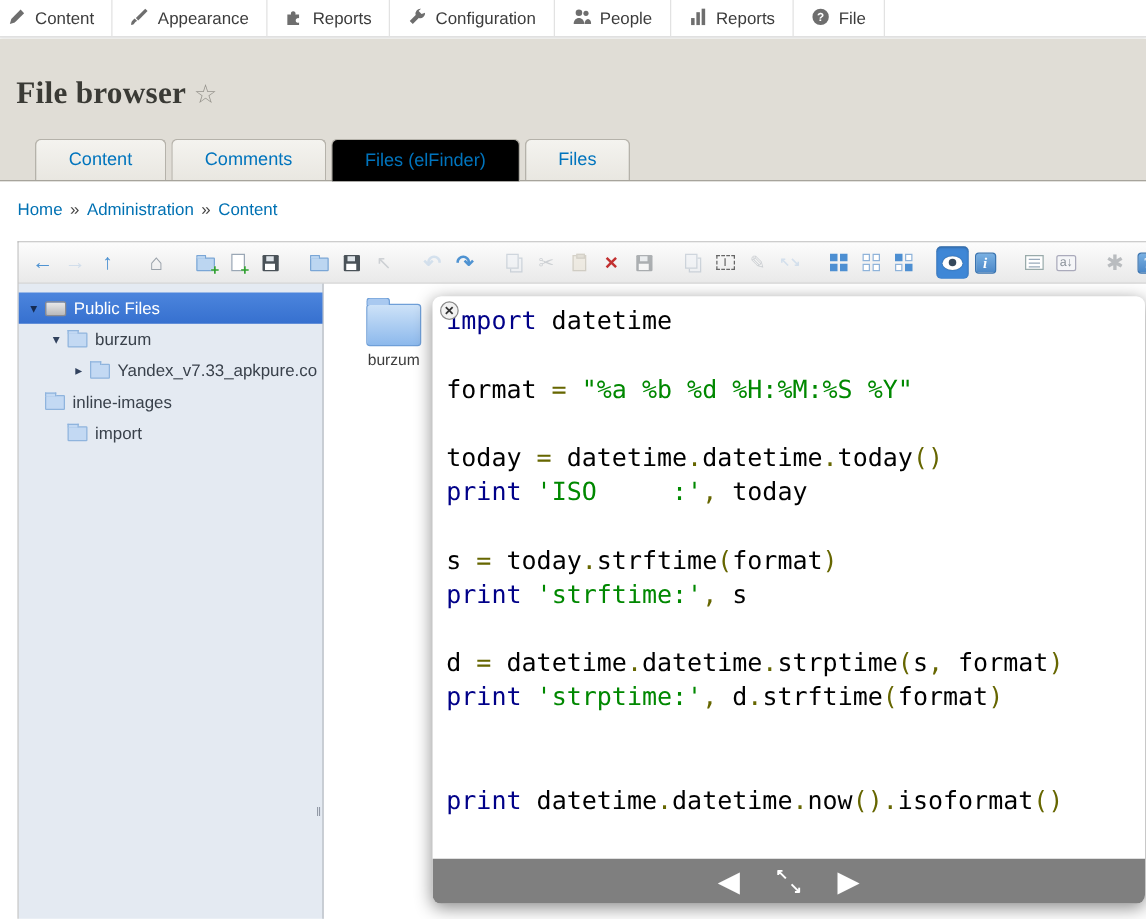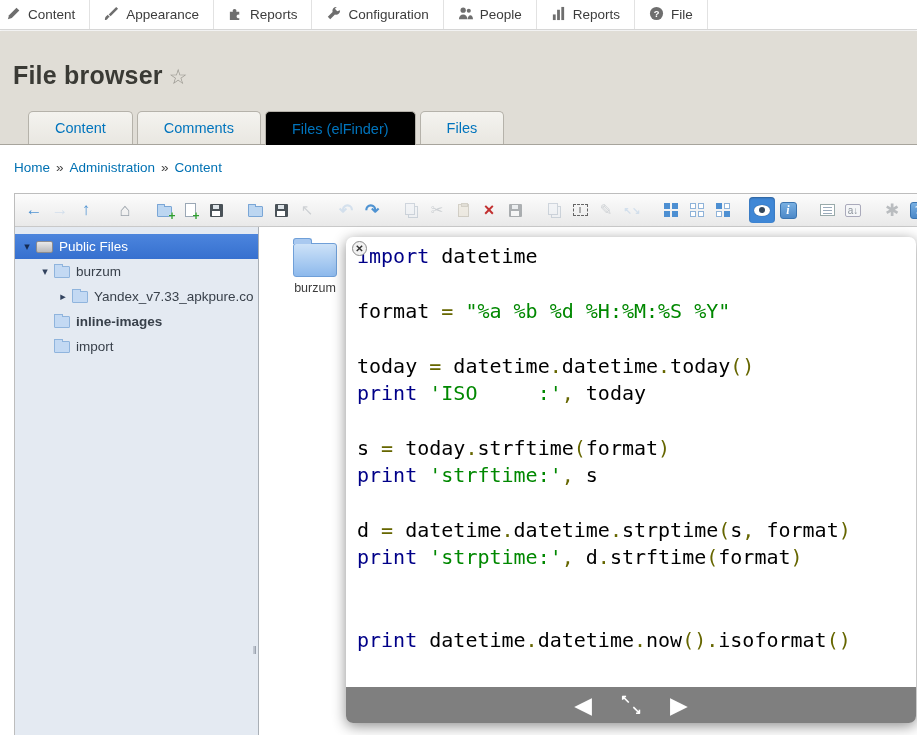--- a/index.html
+++ b/index.html
@@ -11,21 +11,21 @@
              box-shadow:0 1px 2px rgba(0,0,0,.08); display:flex; align-items:stretch; }
   .mb-item { display:flex; align-items:center; gap:7px; padding:0 14px;
              border-right:1px solid #e2e2e2; font-size:13.5px; color:#3c3c3c; cursor:pointer; }
   .mb-item:first-child { padding-left:6px; }
   .mb-item svg { width:15px; height:15px; fill:#6e6e6e; }
 
   
   .header { position:absolute; top:31px; left:0; right:0; height:114px;
             background:#e0ddd6; border-bottom:1px solid #a7a49c; }
   .page-title { position:absolute; top:30px; left:13px; font-size:25px; font-weight:bold;
-                color:#3a3a35; letter-spacing:.2px; }
+                color:#3a3a35; letter-spacing:.2px;font-family:Liberation Serif, serif; }
   .page-title .star { font-weight:normal; font-size:21px; color:#96948d; margin-left:6px; cursor:pointer; }
   .tabs { position:absolute; left:28px; bottom:-1px; display:flex; gap:4px; }
   .tab { height:33px; padding:0 26px; display:flex; align-items:center; font-size:14.5px;
          color:#0074bd; background:linear-gradient(#f4f3ef,#e9e7e1);
          border:1px solid #b5b2aa; border-bottom:none; border-radius:5px 5px 0 0; cursor:pointer; }
   .tab.active { background:#000000; position:relative; z-index:2; height:34px; }
 
   
   .breadcrumb { position:absolute; top:160px; left:14px; font-size:13.5px; color:#555; }
   .breadcrumb a { color:#0071b3; text-decoration:none; cursor:pointer;margin-top:28px; }
@@ -340,21 +340,21 @@
           <div class="tree-row" style="padding-left: 23px;">
             <span class="exp">▾</span>
             <span class="t-folder"></span>
             <span>burzum</span>
           </div>
           <div class="tree-row" style="padding-left: 41px;">
             <span class="exp">▸</span>
             <span class="t-folder"></span>
             <span>Yandex_v7.33_apkpure.co</span>
           </div>
-          <div class="tree-row" style="padding-left: 23px; font-weight: bold;">
+          <div class="tree-row" style="padding-left: 5px;">
             <span class="exp"></span>
             <span class="t-folder"></span>
             <span>inline-images</span>
           </div>
           <div class="tree-row" style="padding-left: 23px;">
             <span class="exp"></span>
             <span class="t-folder"></span>
             <span>import</span>
           </div>
         </div>

